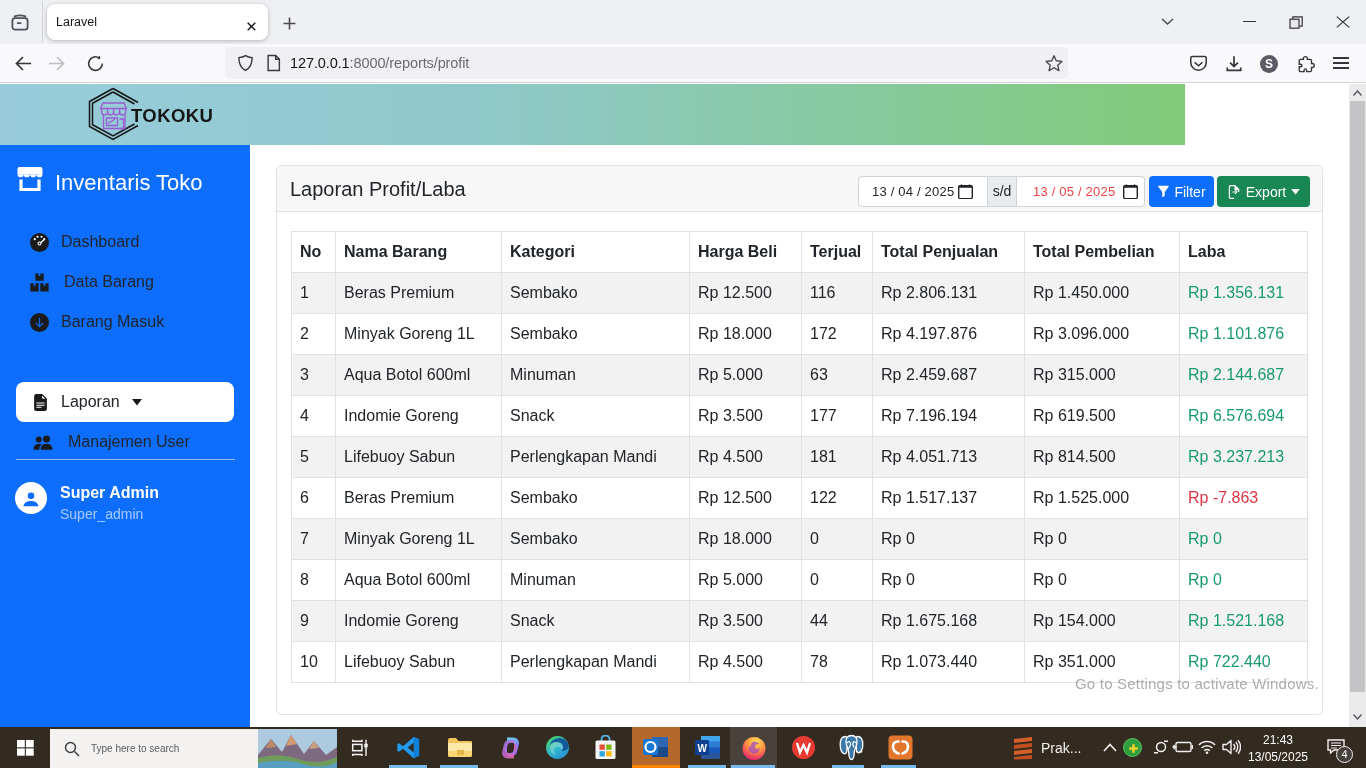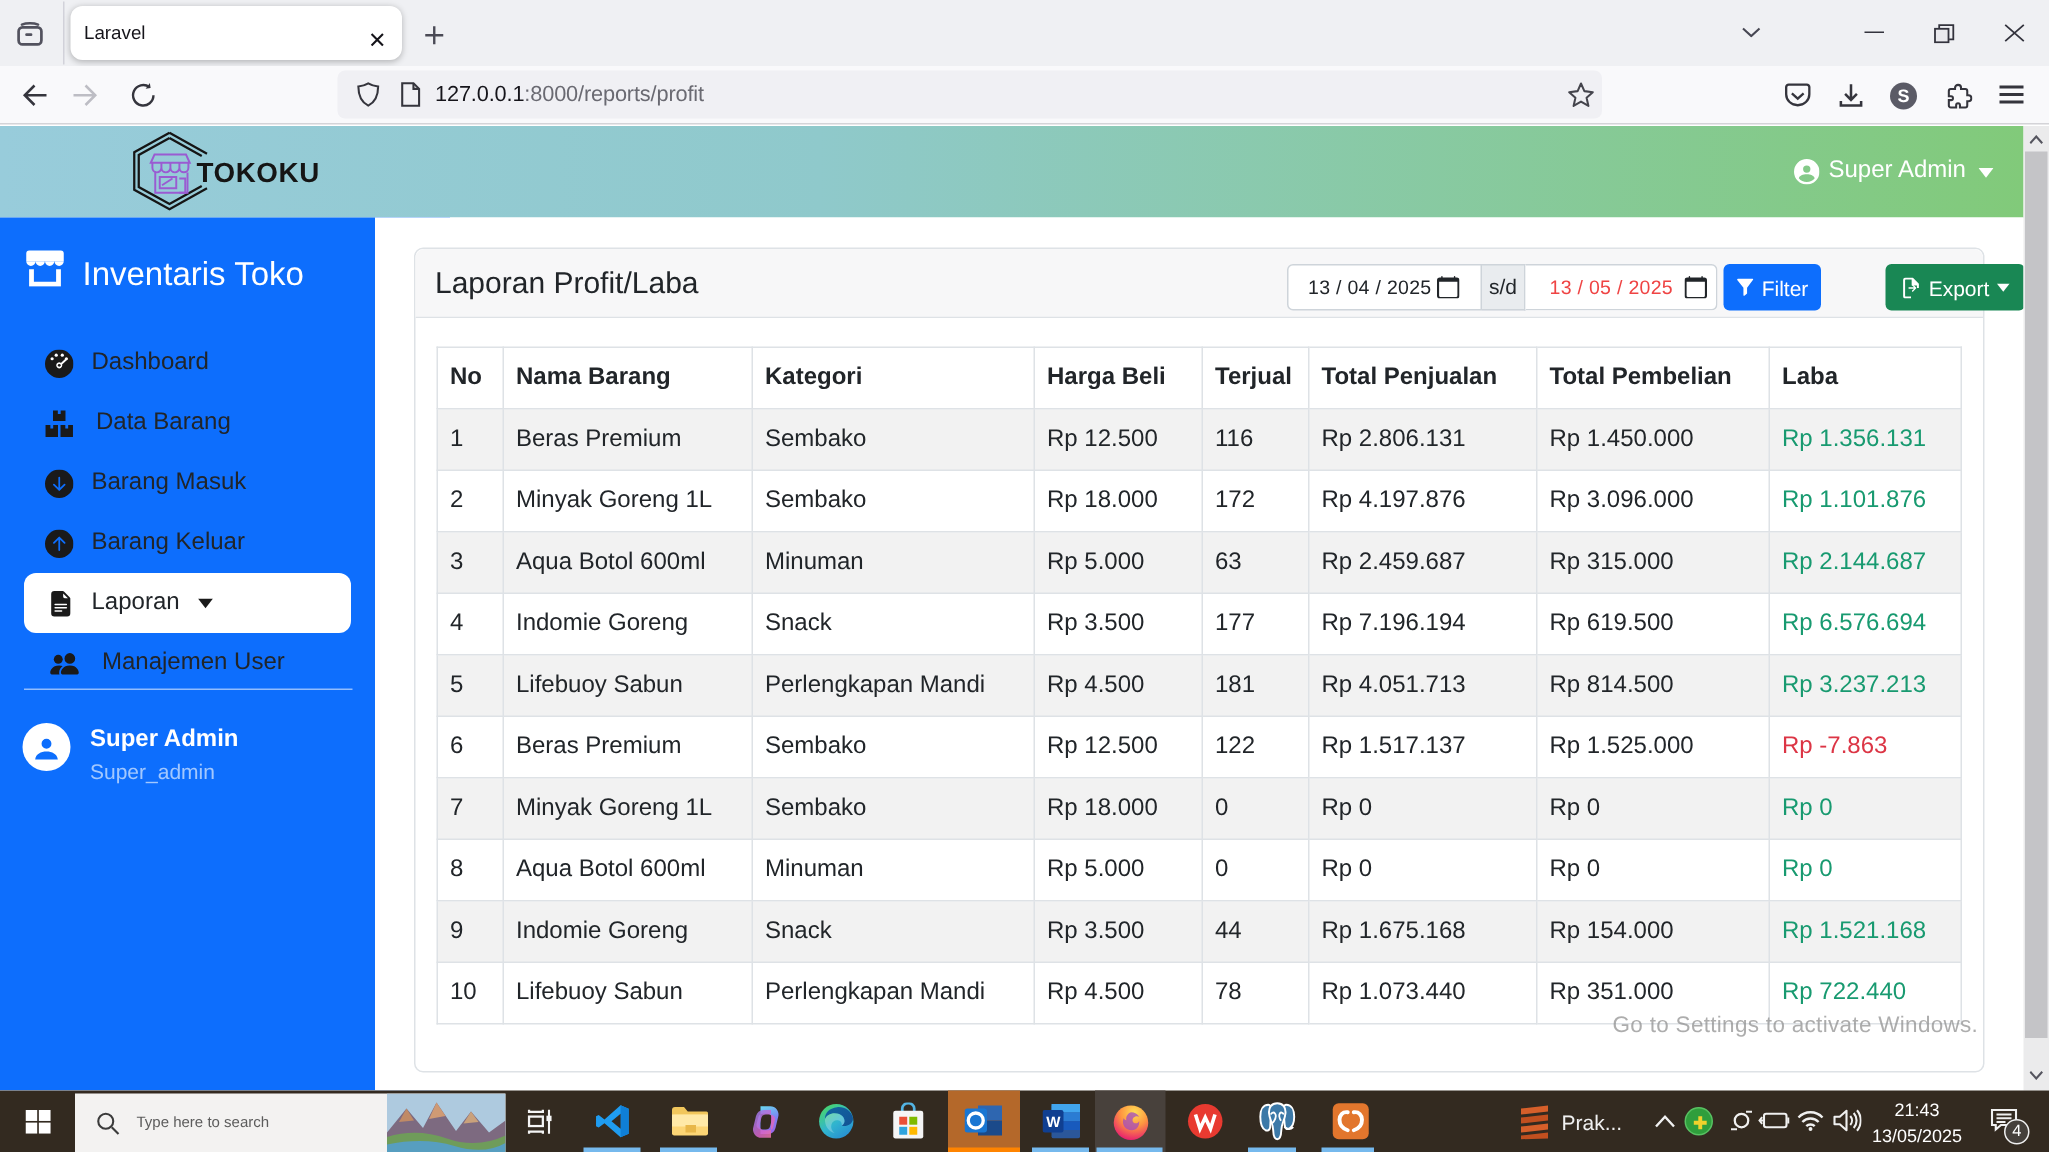--- a/index.html
+++ b/index.html
@@ -7,21 +7,21 @@
 svg{display:block;}
 
 #tabbar{position:absolute;left:0;top:0;width:1366px;height:44px;background:#eff0f3;}
 #tab{position:absolute;left:47px;top:4px;width:221px;height:36px;background:#fff;border-radius:8px;box-shadow:0 1px 4px rgba(0,0,0,.25);}
 #tab .title{position:absolute;left:9px;top:11px;font-size:12.5px;color:#15141a;}
 #toolbar{position:absolute;left:0;top:44px;width:1366px;height:39px;background:#f9f9fb;border-bottom:1px solid #d4d4d8;}
 #urlbar{position:absolute;left:225px;top:3px;width:843px;height:32px;background:#f0f0f4;border-radius:5px;}
 #urlbar .u1{color:#15141a;} #urlbar .u2{color:#6a6a72;}
 
 #page{position:absolute;left:0;top:84px;width:1349px;height:643px;background:#fff;overflow:hidden;}
-#topnav{position:absolute;left:0;top:0;width:1366px;height:61px;background:linear-gradient(90deg,#98ccdb 0%,#8fc9cb 40%,#81ca78 100%);}
+#topnav{position:absolute;left:0;top:0;width:1185px;height:61px;background:linear-gradient(90deg,#98ccdb 0%,#8fc9cb 40%,#81ca78 100%);}
 #sidebar{position:absolute;left:0;top:61px;width:300px;height:582px;background:#0d6efd;}
 .menuitem{position:absolute;left:30px;width:220px;height:24px;font-size:16px;color:#212529;display:flex;align-items:center;gap:12px;}
 #laporan-pill{position:absolute;left:16px;top:237px;width:218px;height:40px;background:#fff;border-radius:8px;}
 #main{position:absolute;left:250px;top:61px;width:1099px;height:582px;background:#fff;}
 #card{position:absolute;left:26px;top:20px;width:1047px;height:550px;background:#fff;border:1px solid #dee2e6;border-radius:6px;}
 #cardhead{position:absolute;left:0;top:0;width:100%;height:46px;background:#f7f7f8;border-bottom:1px solid #dee2e6;border-radius:6px 6px 0 0;text-decoration:underline;}
 #cardhead h5{position:absolute;left:13px;top:12px;font-size:20px;font-weight:400;color:#212529;}
 
 table{border-collapse:collapse;position:absolute;left:14px;top:65px;font-size:16px;color:#212529;}
 th,td{border:1px solid #dee2e6;padding:8px 8px 8px 8px;text-align:left;font-weight:normal;height:41px;}
@@ -164,26 +164,20 @@
       <svg width="19" height="19" viewBox="0 0 16 16" fill="#1a1a1a">
           <path fill-rule="evenodd" d="M4.5 0.5 h7 v6 h-7 Z M7.2 0.5 h1.6 v2 h-1.6 Z M0.3 8.7 h7 v6.8 h-7 Z M3 8.7 h1.6 v2 h-1.6 Z M8.7 8.7 h7 v6.8 h-7 Z M11.4 8.7 h1.6 v2 h-1.6 Z"></path>
         </svg>
       <span style="margin-left:3px">Data Barang</span>
     </div>
     <div class="menuitem" style="top:165px;">
       <svg width="19" height="19" viewBox="0 0 16 16" fill="#1a1a1a">
           <path d="M16 8A8 8 0 1 0 0 8a8 8 0 0 0 16 0zM8.5 4.5v5.793l2.146-2.147a.5.5 0 0 1 .708.708l-3 3a.5.5 0 0 1-.708 0l-3-3a.5.5 0 1 1 .708-.708L7.5 10.293V4.5a.5.5 0 0 1 1 0z" fill-rule="evenodd"></path>
         </svg>
       <span>Barang Masuk</span>
-    </div>
-    <div class="menuitem" style="top:205px;">
-      <svg width="19" height="19" viewBox="0 0 16 16" fill="#1a1a1a">
-          <path d="M16 8A8 8 0 1 0 0 8a8 8 0 0 0 16 0zm-7.5 3.5V5.707l2.146 2.147a.5.5 0 0 0 .708-.708l-3-3a.5.5 0 0 0-.708 0l-3 3a.5.5 0 1 0 .708.708L7.5 5.707V11.5a.5.5 0 0 0 1 0z" fill-rule="evenodd"></path>
-        </svg>
-      <span>Barang Keluar</span>
     </div>
     <div id="laporan-pill"></div>
     <div class="menuitem" style="top:245px;left:32px;">
       <svg width="17" height="19" viewBox="0 0 16 16" fill="#1a1a1a">
           <path fill-rule="evenodd" d="M9.293 0H4a2 2 0 0 0-2 2v12a2 2 0 0 0 2 2h8a2 2 0 0 0 2-2V4.707A1 1 0 0 0 13.707 4L10 .293A1 1 0 0 0 9.293 0zM9.5 3.5v-2l3 3h-2a1 1 0 0 1-1-1zM4.5 9a.5.5 0 0 1 0-1h7a.5.5 0 0 1 0 1h-7zM4 10.5a.5.5 0 0 1 .5-.5h7a.5.5 0 0 1 0 1h-7a.5.5 0 0 1-.5-.5zm.5 2.5a.5.5 0 0 1 0-1h4a.5.5 0 0 1 0 1h-4z"></path>
         </svg>
       <span>Laporan</span>
       <svg width="10" height="7" viewBox="0 0 10 7">
           <path d="M0 0 H10 L5 6.5 Z" fill="#1a1a1a"></path>
         </svg>
@@ -222,21 +216,21 @@
           <svg style="position:absolute;right:6px" width="15" height="15" viewBox="0 0 16 16" fill="#212529">
               <path d="M3.5 0 a.5.5 0 0 1 .5.5 V1 h8 V.5 a.5.5 0 0 1 1 0 V1 h1 a2 2 0 0 1 2 2 v11 a2 2 0 0 1 -2 2 H2 a2 2 0 0 1 -2 -2 V3 a2 2 0 0 1 2 -2 h1 V.5 a.5.5 0 0 1 .5 -.5 Z M1.5 4 V14 a1 1 0 0 0 1 1 h11 a1 1 0 0 0 1 -1 V4 Z"></path>
             </svg>
         </div>
         <div class="ctrl" style="left:872px;width:65px;background:#0d6efd;border-radius:4px;color:#fff;display:flex;align-items:center;justify-content:center;gap:4px;">
           <svg width="13" height="13" viewBox="0 0 16 16" fill="#fff">
               <path d="M1.5 1.5 A.5.5 0 0 1 2 1 h12 a.5.5 0 0 1 .4 .8 L9.5 8.5 V13 a.5.5 0 0 1 -.2 .4 l-2 1.5 A.5.5 0 0 1 6.5 14.5 V8.5 L1.6 2.3 a.5.5 0 0 1 -.1 -.8 Z"></path>
             </svg>
           <span>Filter</span>
         </div>
-        <div class="ctrl" style="left:940px;width:93px;background:#198754;border-radius:4px;color:#fff;display:flex;align-items:center;justify-content:center;gap:5px;margin-left:40px;">
+        <div class="ctrl" style="left:940px;width:93px;background:#198754;border-radius:4px;color:#fff;display:flex;align-items:center;justify-content:center;gap:5px;">
           <svg width="14" height="14" viewBox="0 0 16 16" fill="#fff">
               <path d="M8.5 6.5 a.5.5 0 0 0 -1 0 v3.8 L6.1 8.9 a.5.5 0 1 0 -.7 .7 l2.25 2.25 a.5.5 0 0 0 .7 0 L10.6 9.6 a.5.5 0 0 0 -.7 -.7 L8.5 10.3 Z" transform="rotate(-90 8 8)"></path>
               <path d="M2 2 a2 2 0 0 1 2 -2 h5.3 L14 4.7 V8 h-1.5 V6 H8.5 V1.5 H4 a.5 .5 0 0 0 -.5 .5 v12 a.5 .5 0 0 0 .5 .5 h4 V16 H4 a2 2 0 0 1 -2 -2 Z"></path>
             </svg>
           <span>Export</span>
           <svg width="9" height="6" viewBox="0 0 10 7">
               <path d="M0 0 H10 L5 6.5 Z" fill="#fff"></path>
             </svg>
         </div>
       </div>

